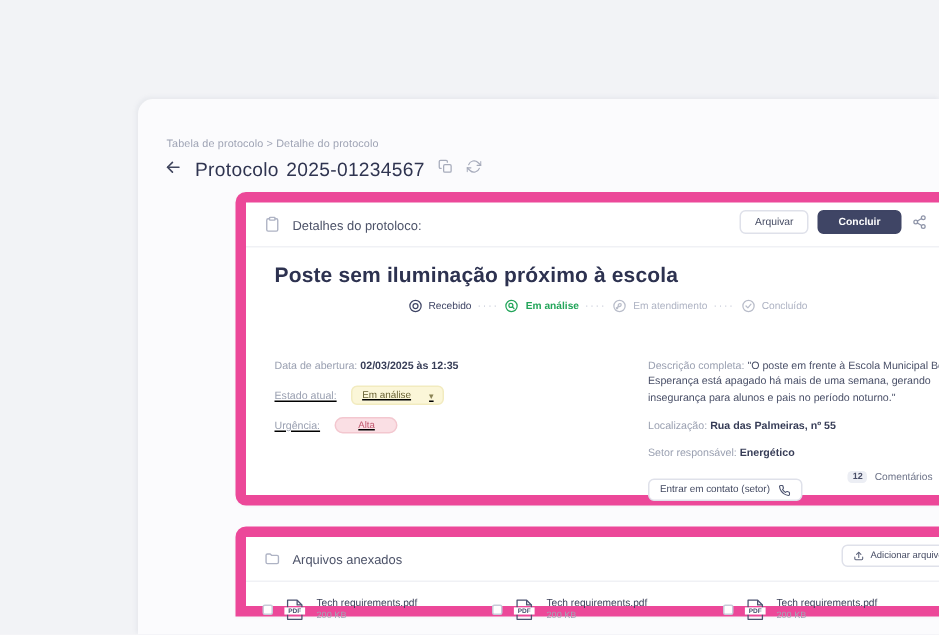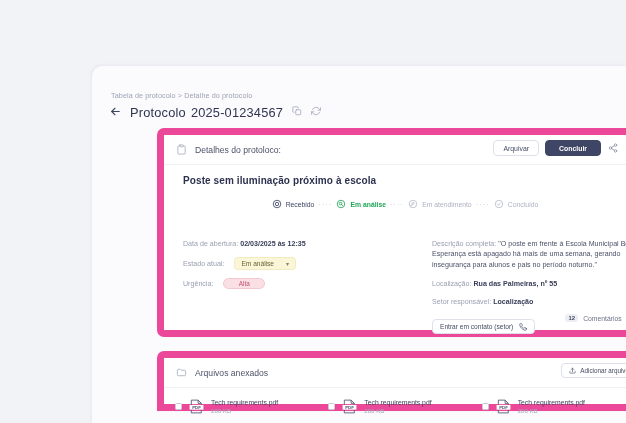--- a/index.html
+++ b/index.html
@@ -65,21 +65,21 @@
     background: #fff; color: #454b63; border: 1px solid #dfe1ea;
   }
   .btn-primary {
     height: 16px; padding: 0 13px; font-size: 6.9px; font-weight: bold;
     background: #3f4565; color: #ffffff; border: 1px solid #3f4565;
   }
   .icon-btn { width: 12px; height: 12px; color: #8e94a8; display:flex;align-items:center;justify-content:center; }
 
   .subject {
     position: absolute; left: 19px; top: 40px;
-    font-size: 10px; font-weight: bold; color: #2d3250; letter-spacing: .1px;
+    font-size: 14px; font-weight: bold; color: #2d3250; letter-spacing: .1px;
   }
 
   
   .stepper {
     position: absolute; left: 0; right: 0; top: 64px;
     display: flex; align-items: center; justify-content: center; gap: 0;
   }
   .step { display: flex; align-items: center; gap: 4px; }
   .step .scirc { width: 10px; height: 10px; display:flex;align-items:center;justify-content:center; }
   .step .slabel { font-size: 6.8px; white-space: nowrap; }
@@ -90,21 +90,21 @@
 
   
   .col-left  { position: absolute; left: 19px; top: 104px; width: 232px; }
   .col-right { position: absolute; left: 268px; top: 104px; width: 215px; }
 
   .field { font-size: 7.1px; color: #9aa0b1; line-height: 1.45; margin-bottom: 8px; }
   .field .v { color: #373d57; font-weight: bold; }
   .field.desc { margin-bottom: 9px; }
   .field.desc .v { font-weight: normal; color: #4a5068; }
 
-  .row-inline { display: flex; align-items: center; gap: 10px; margin-bottom: 8px; }
+  .row-inline { display: flex; align-items: center; gap: 10px; margin-bottom: 8px; text-decoration: underline; }
   .row-inline .lbl { font-size: 7.1px; color: #9aa0b1; }
 
   .select-pill {
     display: inline-flex; align-items: center; gap: 12px;
     background: #fbf6d8; border: 1px solid #f2ebbf; border-radius: 4px;
     height: 13px; padding: 0 6px; font-size: 6.6px; color: #6a6334; cursor: pointer;
   }
   .select-pill .chev { font-size: 6px; color: #8a8355; }
 
   .pill-alta {
@@ -282,21 +282,21 @@
         <div class="field desc">
           <span>Descrição completa:</span>
           <span class="v">"O poste em frente à Escola Municipal Boa Esperança está apagado há mais de uma semana, gerando insegurança para alunos e pais no período noturno."</span>
         </div>
         <div class="field">
           <span>Localização:</span>
           <span class="v">Rua das Palmeiras, nº 55</span>
         </div>
         <div class="field">
           <span>Setor responsável:</span>
-          <span class="v">Localização</span>
+          <span class="v">Energético</span>
         </div>
         <div class="contact-btn">
           <span>Entrar em contato (setor)</span>
           <span class="ph">
             <svg width="8" height="8" viewBox="0 0 24 24" fill="none" stroke="currentColor" stroke-width="2.2" stroke-linecap="round" stroke-linejoin="round">
                 <path d="M22 16.9v3a2 2 0 0 1-2.2 2 19.8 19.8 0 0 1-8.6-3.1 19.5 19.5 0 0 1-6-6A19.8 19.8 0 0 1 2.1 4.2 2 2 0 0 1 4.1 2h3a2 2 0 0 1 2 1.7c.1 1 .4 1.9.7 2.8a2 2 0 0 1-.5 2.1L8.1 9.9a16 16 0 0 0 6 6l1.3-1.2a2 2 0 0 1 2.1-.5c.9.3 1.8.6 2.8.7a2 2 0 0 1 1.7 2z"></path>
               </svg>
           </span>
         </div>
       </div>

